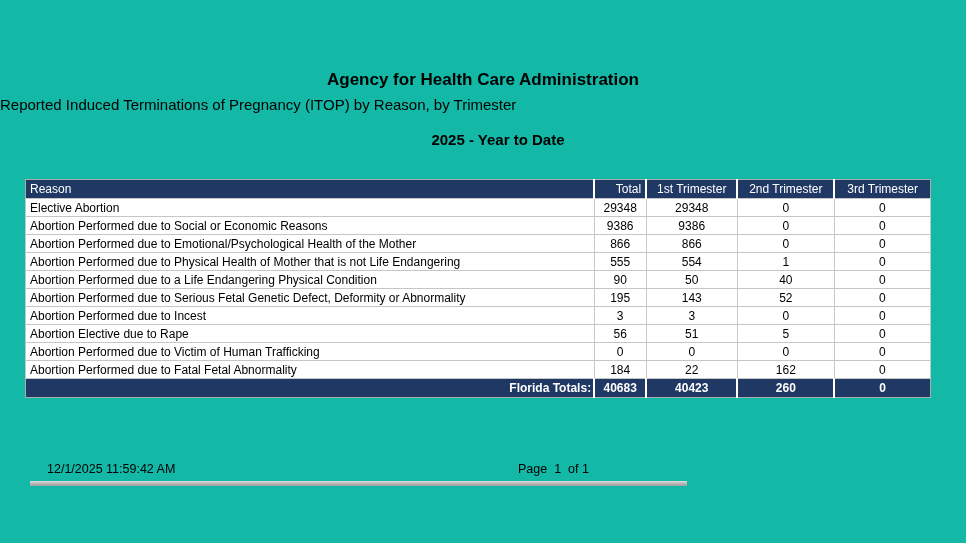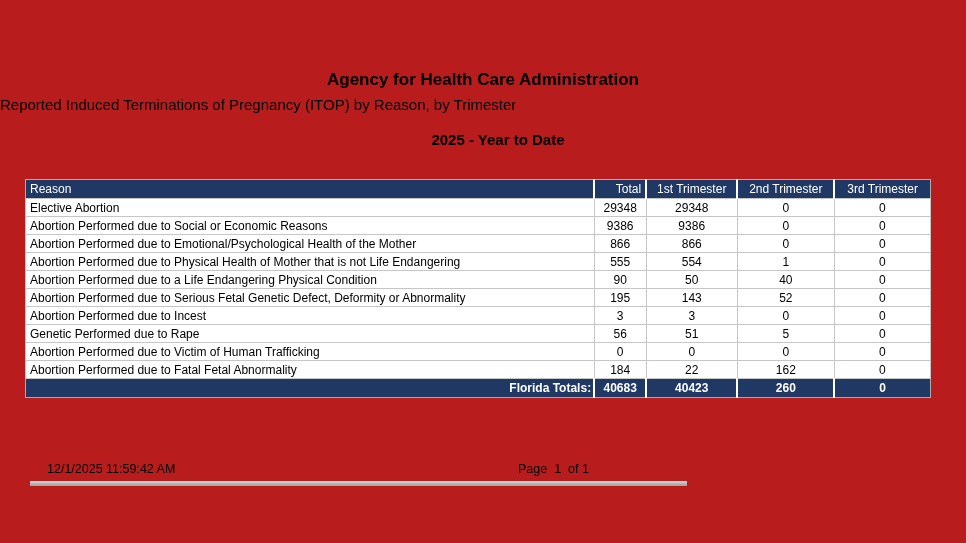--- a/index.html
+++ b/index.html
@@ -5,21 +5,21 @@
   html, body {
     margin: 0;
     padding: 0;
     background: #ffffff;
     font-family: "Liberation Sans", sans-serif;
   }
   .page {
     position: relative;
     width: 966px;
     height: 543px;
-    background: #b91c1c;
+    background: #14b8a6;
     overflow: hidden;
     color: #000000;
   }
   .page-title {
     position: absolute;
     top: 70px;
     left: 0;
     width: 966px;
     text-align: center;
     font-size: 17px;
@@ -184,21 +184,21 @@
         <td class="c-num">0</td>
       </tr>
       <tr>
         <td class="c-reason">Abortion Performed due to Incest</td>
         <td class="c-num">3</td>
         <td class="c-num">3</td>
         <td class="c-num">0</td>
         <td class="c-num">0</td>
       </tr>
       <tr>
-        <td class="c-reason">Genetic Performed due to Rape</td>
+        <td class="c-reason">Abortion Elective due to Rape</td>
         <td class="c-num">56</td>
         <td class="c-num">51</td>
         <td class="c-num">5</td>
         <td class="c-num">0</td>
       </tr>
       <tr>
         <td class="c-reason">Abortion Performed due to Victim of Human Trafficking</td>
         <td class="c-num">0</td>
         <td class="c-num">0</td>
         <td class="c-num">0</td>

